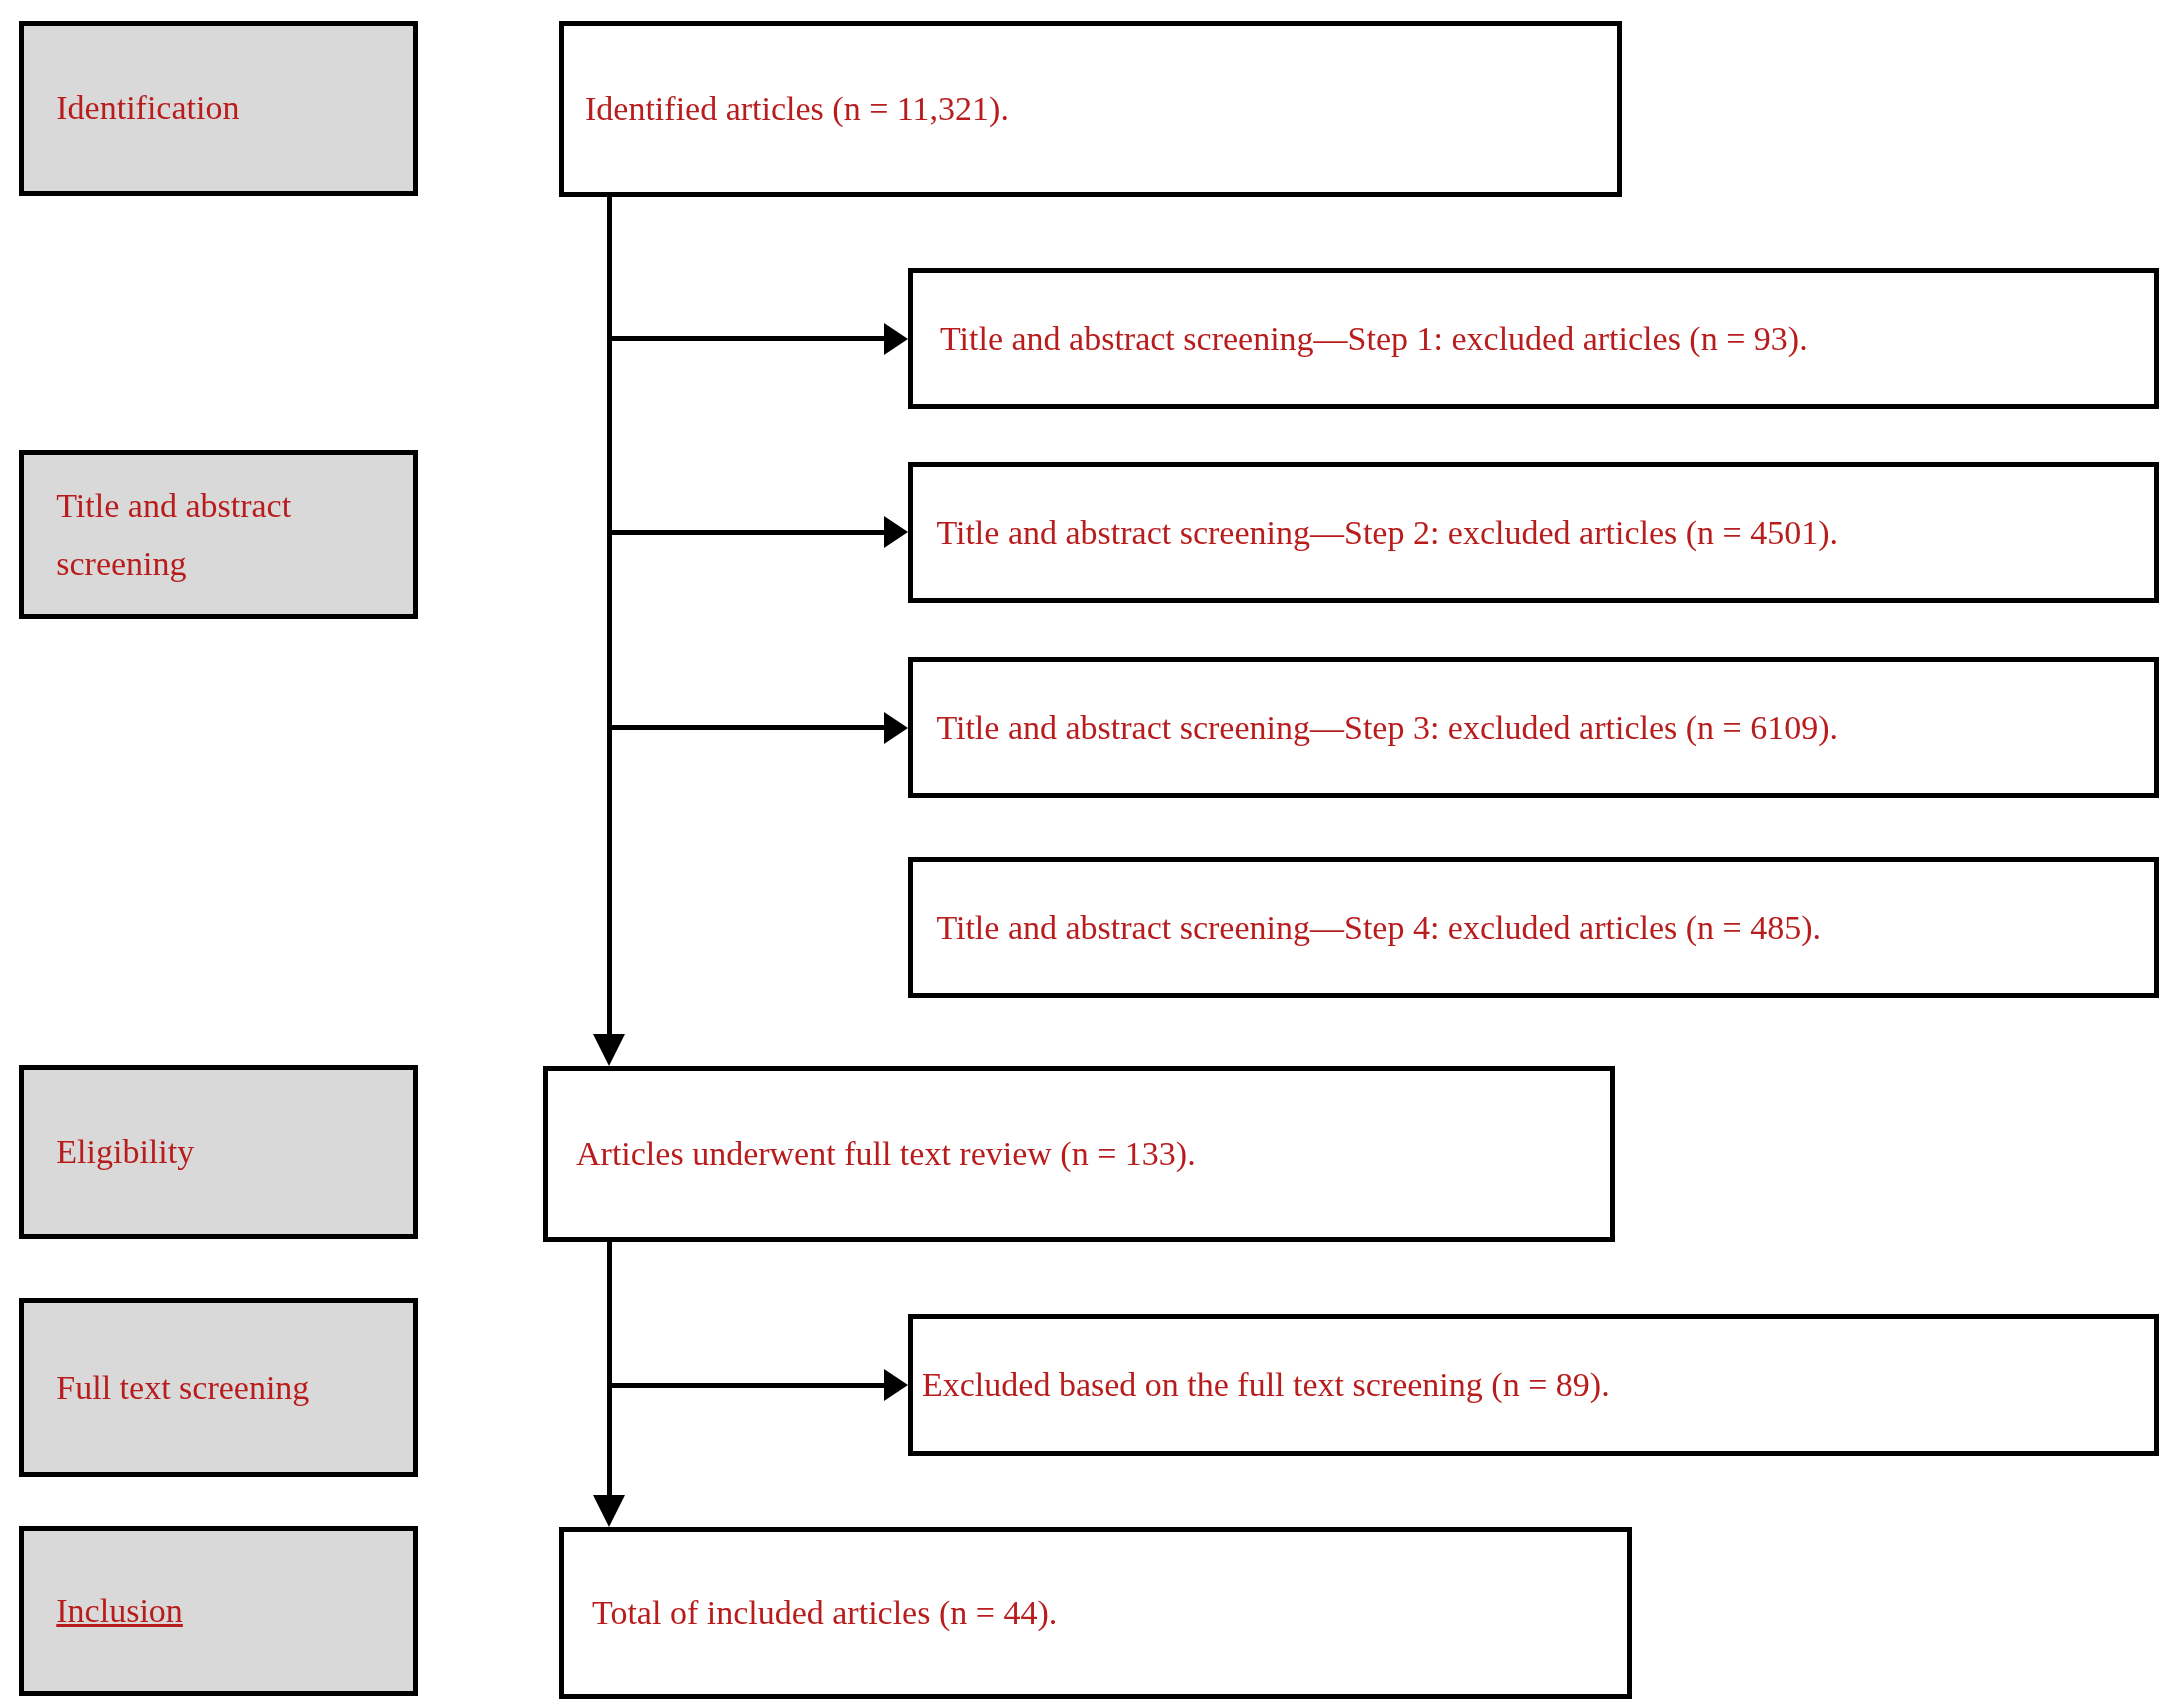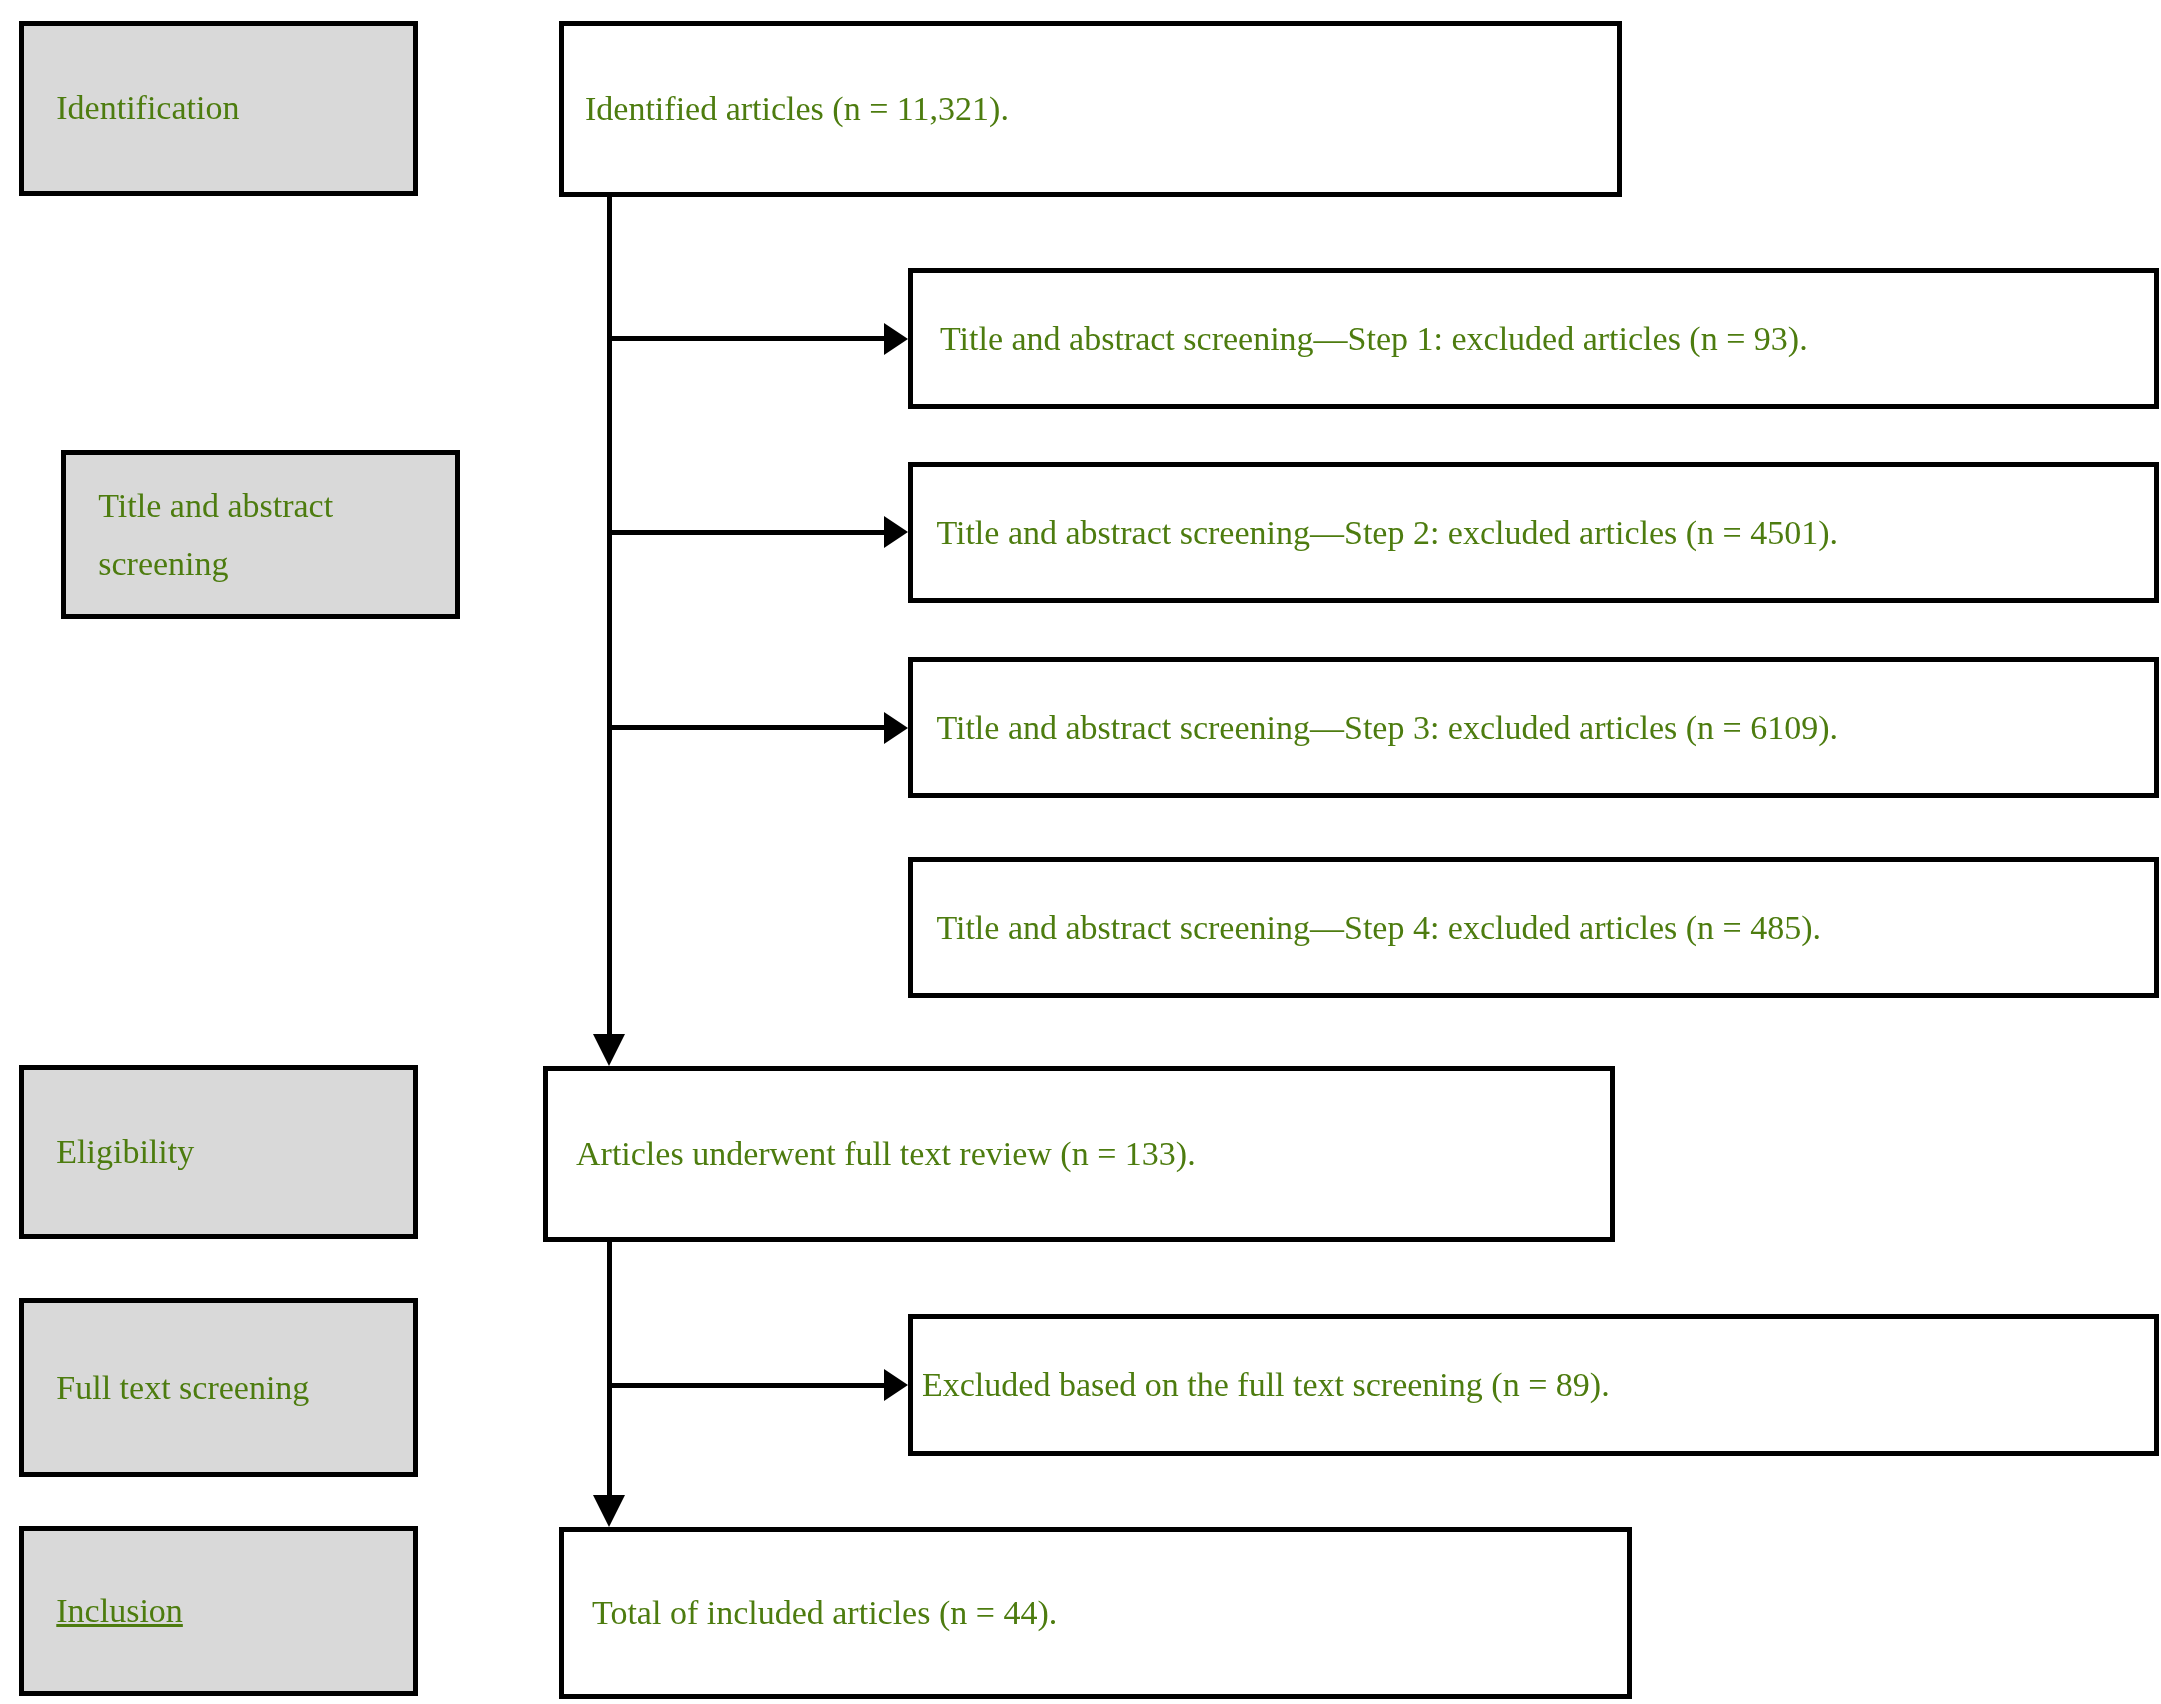--- a/index.html
+++ b/index.html
@@ -7,21 +7,21 @@
     padding: 0;
     background: #ffffff;
   }
   .canvas {
     position: relative;
     width: 2161px;
     height: 1705px;
     background: #ffffff;
     font-family: "Liberation Serif", "DejaVu Serif", serif;
     font-size: 34px;
-    color: #4d7c0f;
+    color: #b91c1c;
   }
   .box {
     position: absolute;
     box-sizing: border-box;
     border: 5.3px solid #000000;
     display: flex;
     align-items: center;
   }
   .stage {
     background: #d9d9d9;
@@ -30,21 +30,21 @@
     padding-left: 32px;
     padding-right: 17.6px;
     line-height: 1.7;
   }
   .node {
     background: #ffffff;
     padding-left: 28px;
     padding-right: 17.6px;
   }
   .stage-1 { top: 20.5px;   height: 175px; }
-  .stage-2 { top: 450px;  height: 169px; margin-left: 42px; }
+  .stage-2 { top: 450px;  height: 169px; }
   .stage-3 { top: 1065px; height: 174px; }
   .stage-4 { top: 1298px; height: 179px; }
   .stage-5 { top: 1526px; height: 170px; text-decoration: underline; }
 
   .node-identified { left: 559px;  top: 20.5px;   width: 1063px; height: 176px; padding-left: 21px; }
   .node-step1      { left: 908px; top: 268px;  width: 1251px; height: 141px; padding-left: 27px; }
   .node-step2      { left: 908px; top: 462px;  width: 1251px; height: 141px; padding-left: 23.4px; }
   .node-step3      { left: 908px; top: 657px; width: 1251px; height: 141px; padding-left: 23.4px; }
   .node-step4      { left: 908px; top: 857px; width: 1251px; height: 141px; padding-left: 23.4px; }
   .node-ftr        { left: 543px;  top: 1066px; width: 1072px; height: 176px; }

